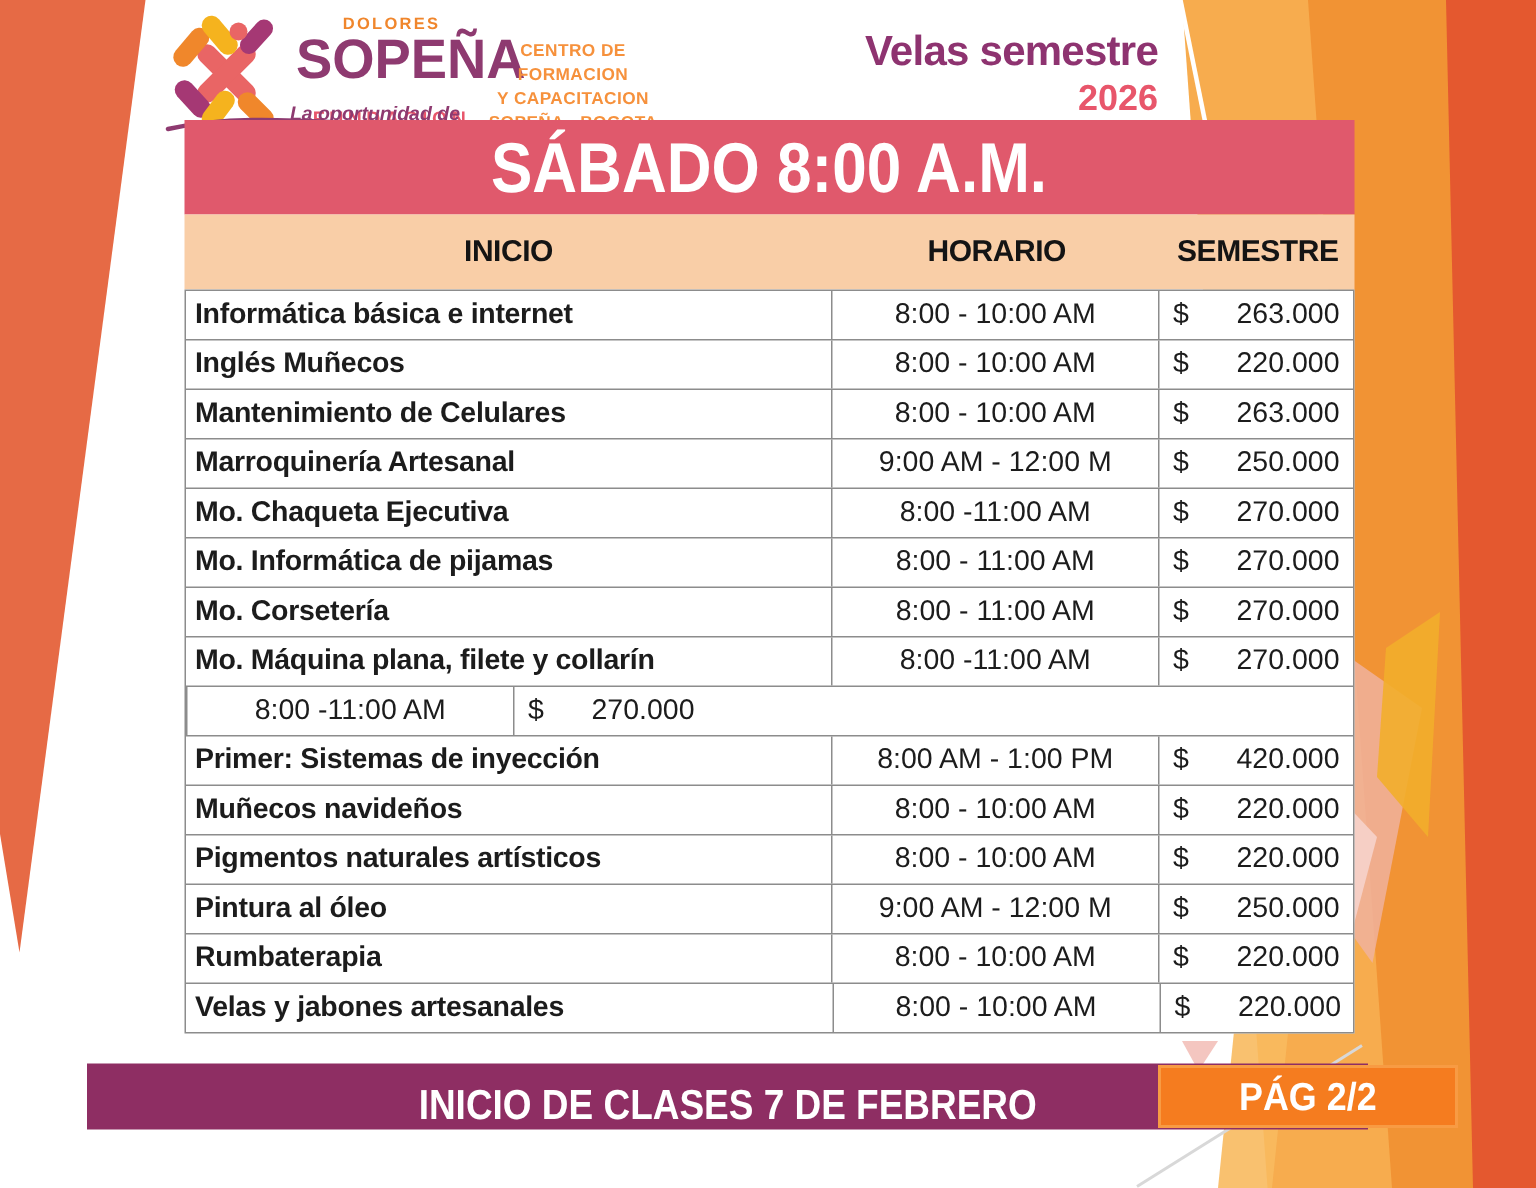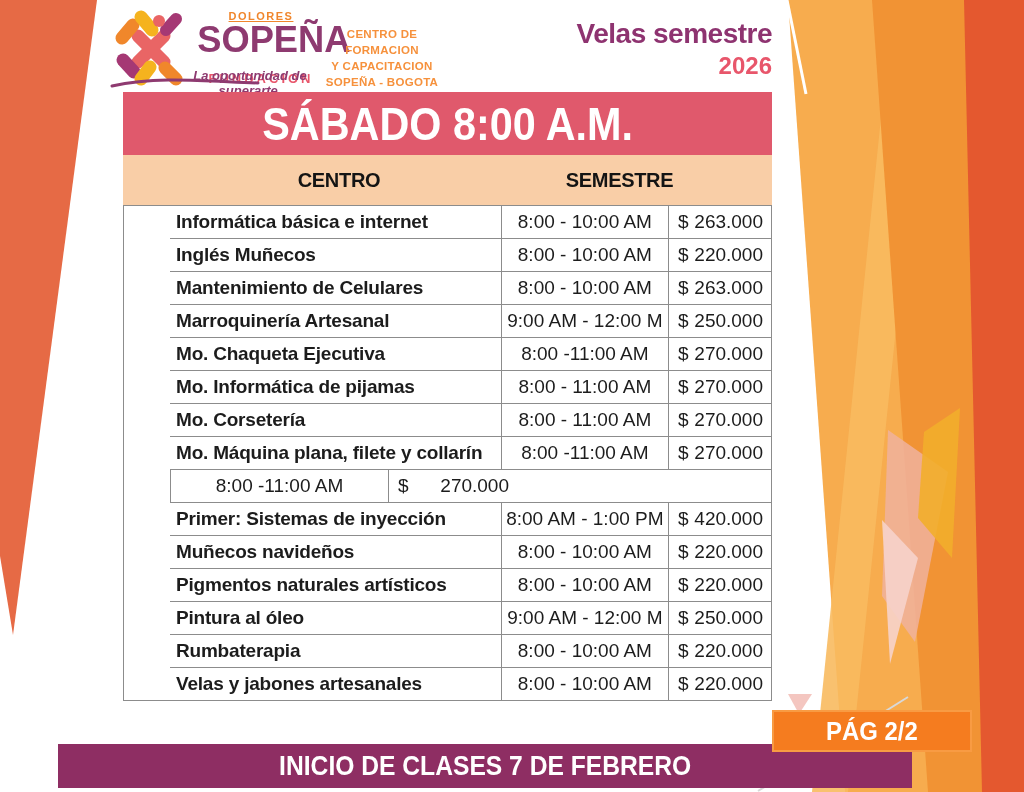--- a/index.html
+++ b/index.html
@@ -6,52 +6,52 @@
   #canvas{
     position:relative;width:1024px;height:792px;overflow:hidden;background:#ffffff;
     font-family:"Liberation Sans", sans-serif;
   }
   #bg{position:absolute;left:0;top:0;z-index:0;}
   .layer{position:absolute;z-index:1;}
 
   
   .logo-icon{position:absolute;left:112px;top:8px;}
   .brand-block{position:absolute;left:196px;top:10px;width:130px;text-align:center;}
-  .brand-top{color:#F0862C;font-size:11px;font-weight:bold;letter-spacing:1.5px;text-decoration:underline;}
+  .brand-top{color:#F0862C;font-size:11px;font-weight:bold;letter-spacing:1.5px;}
   .brand-main{color:#8E3A70;font-size:37px;font-weight:bold;letter-spacing:0px;line-height:36px;transform:scaleX(.98);transform-origin:center;}
   .brand-sub{color:#E8566B;font-size:13px;font-weight:bold;letter-spacing:3px;margin-top:13px;}
   .tagline{position:absolute;left:170px;top:68px;width:160px;color:#8E3A70;font-size:13px;font-weight:bold;font-style:italic;text-align:center;}
   .swoosh{position:absolute;left:108px;top:74px;}
   .center-head{position:absolute;left:312px;top:26px;width:140px;text-align:center;
     color:#F6913C;font-size:11.5px;font-weight:bold;line-height:16px;letter-spacing:.3px;}
   .sem-block{position:absolute;left:480px;top:18px;width:292px;text-align:right;}
   .sem-line1{color:#8E3370;font-size:28px;font-weight:bold;letter-spacing:-0.5px;}
   .sem-line2{color:#E8566B;font-size:24px;font-weight:bold;line-height:32px;}
 
   
-  .sheet{position:absolute;left:123px;top:92px;width:649px;}
+  .sheet{position:absolute;left:123px;top:80px;width:780px;}
   .banner{height:63px;background:#E0596C;display:flex;align-items:center;justify-content:center;}
   .banner span{color:#ffffff;font-size:47px;font-weight:bold;letter-spacing:0px;
     transform:scaleX(.88);transform-origin:center;white-space:nowrap;}
   .thead{height:50px;background:#F9CEA7;display:flex;align-items:center;}
   .th{font-size:20px;font-weight:bold;color:#141414;text-align:center;letter-spacing:-0.3px;}
   .th.c1{width:432px;}
   .th.c2{width:219px;}
   .th.c3{width:129px;}
-  .grid{border:1px solid #8c8c8c;background:#ffffff;padding-left:46px;}
+  .grid{border:1px solid #8c8c8c;background:#ffffff;}
   .tr{display:flex;height:32px;border-bottom:1px solid #8c8c8c;}
   .tr:last-child{border-bottom:none;justify-content:space-between;}
   .td{display:flex;align-items:center;font-size:19px;color:#1c1c1c;overflow:hidden;white-space:nowrap;}
   .td.curso{width:424px;padding-left:6px;font-weight:bold;letter-spacing:-0.2px;}
   .td.horario{width:217px;border-left:1px solid #8c8c8c;justify-content:center;}
   .td.precio{width:111px;border-left:1px solid #8c8c8c;justify-content:space-between;padding:0 8px 0 9px;}
 
   
-  .notice-bar{position:absolute;left:58px;top:744px;width:854px;height:44px;background:#8E2E63;
-    display:flex;align-items:center;justify-content:center;}
+  .notice-bar{position:absolute;left:58px;top:709px;width:854px;height:44px;background:#8E2E63;
+    display:flex;align-items:flex-end;justify-content:center;}
   .notice-bar span{color:#ffffff;font-size:28px;font-weight:bold;transform:scaleX(.88);transform-origin:center;white-space:nowrap;}
   .page-box{position:absolute;left:772px;top:710px;width:200px;height:42px;background:#F57C1F;
     display:flex;align-items:center;justify-content:center;box-shadow:inset 0 0 0 2px #F89B43;text-align:center;}
   .page-box span{color:#ffffff;font-size:26px;font-weight:bold;transform:scaleX(.92);}
 </style>
 </head>
 <body>
 
 <div id="canvas">
 
@@ -106,21 +106,22 @@
   <div class="layer sem-block">
     <div class="sem-line1">Velas semestre</div>
     <div class="sem-line2">2026</div>
   </div>
 
   <div class="layer sheet">
     <div class="banner">
       <span>SÁBADO 8:00 A.M.</span>
     </div>
     <div class="thead">
-      <div class="th c1">CENTRO</div>
+      <div class="th c1">INICIO</div>
+      <div class="th c2">HORARIO</div>
       <div class="th c3">SEMESTRE</div>
     </div>
     <div class="grid" id="rows">
     <div class="tr">
       <div class="td curso">Informática básica e internet</div>
       <div class="td horario">8:00 - 10:00 AM</div>
       <div class="td precio">
         <span>$</span>
         <span>263.000</span>
       </div>

